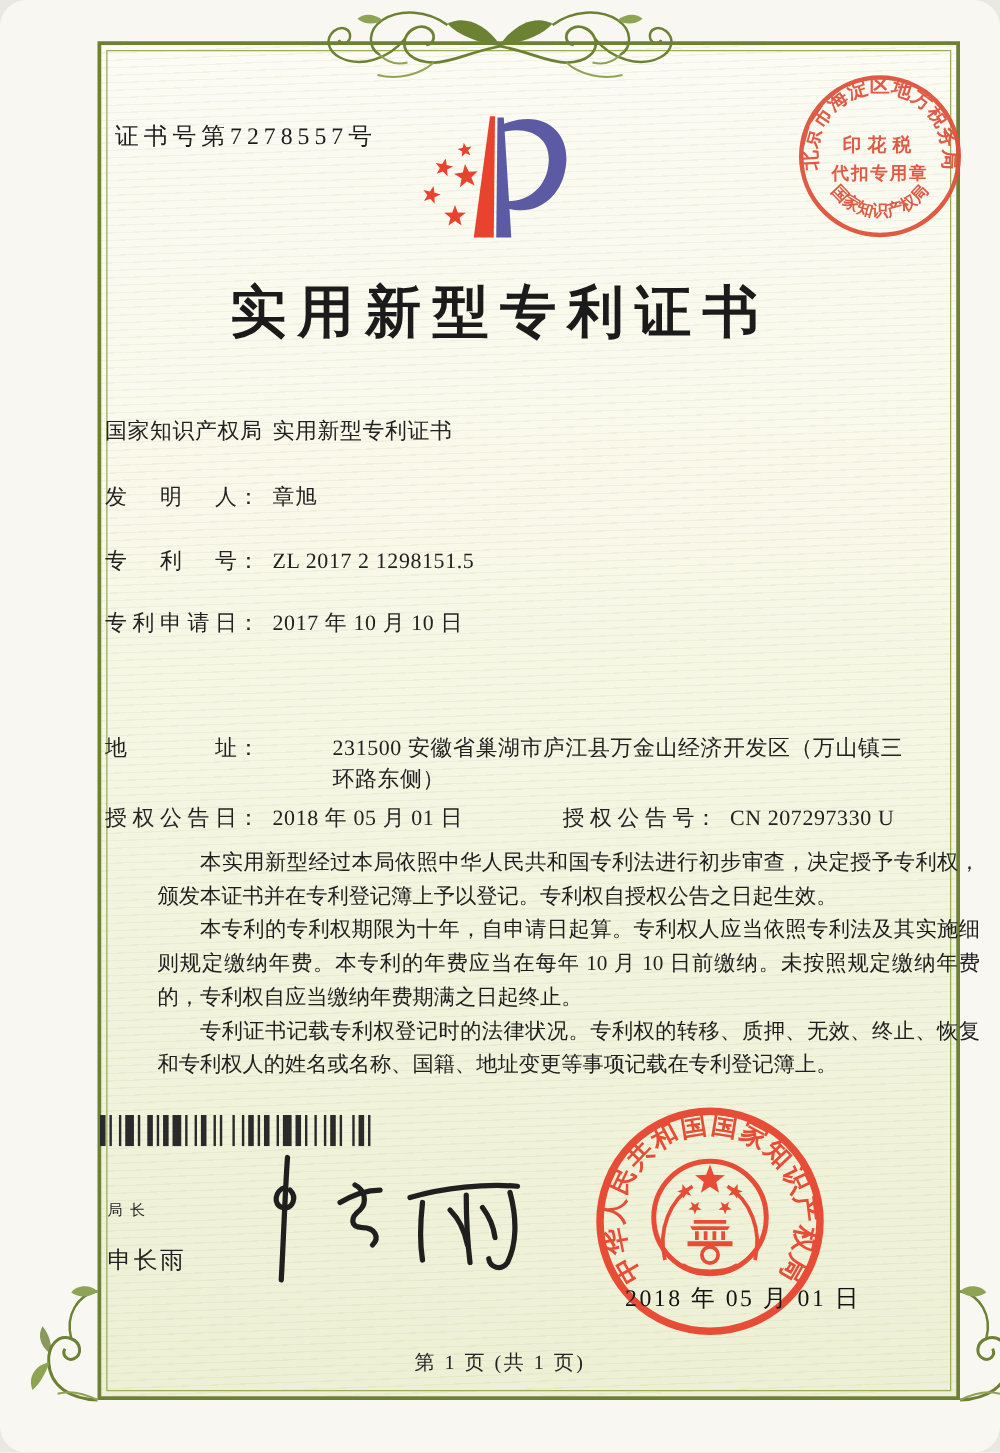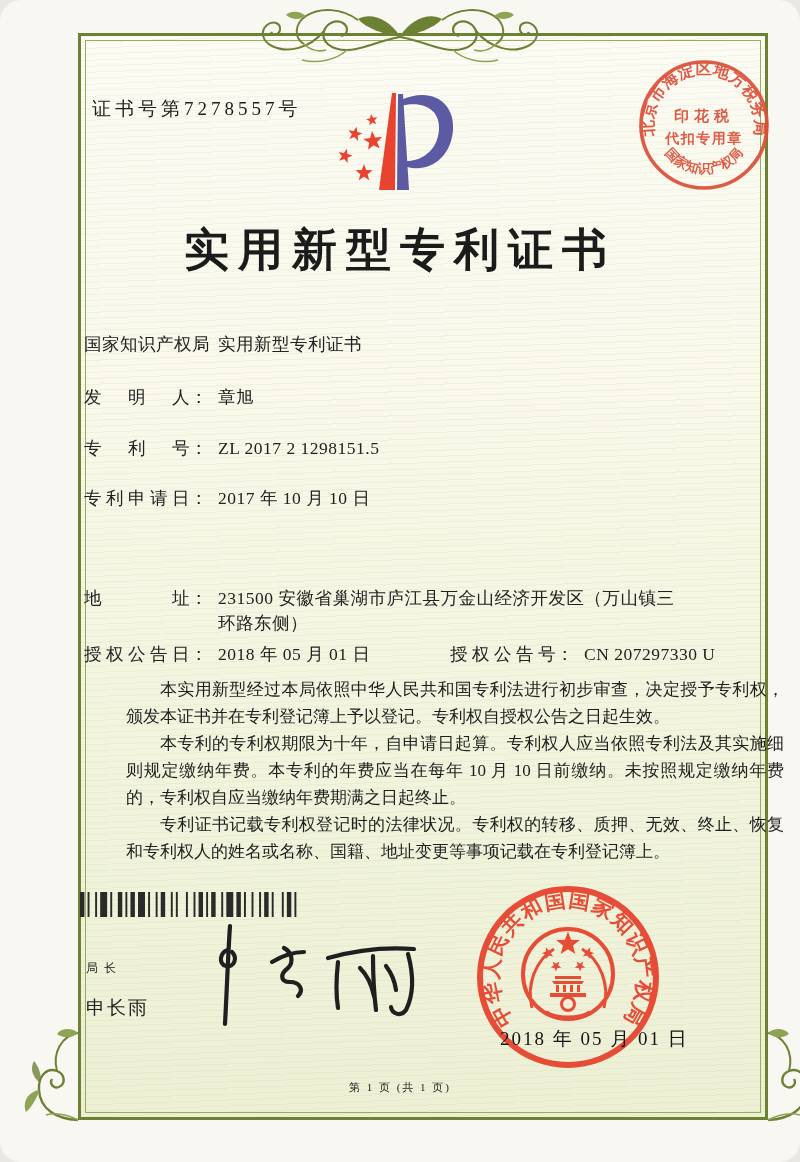--- a/index.html
+++ b/index.html
@@ -24,37 +24,37 @@
   .logo{position:absolute;left:338px;top:78px;z-index:3;}
   .stamp{position:absolute;left:634px;top:55px;z-index:4;opacity:.93;}
 
   .title{position:absolute;left:0;right:0;top:208px;margin:12px;text-align:center;
          font-size:45px;font-weight:700;letter-spacing:9px;color:#1b1b1b;z-index:3;}
 
   .frow{position:absolute;left:84px;font-size:17.5px;color:#222;letter-spacing:.5px;z-index:3;white-space:nowrap;}
   .flabel{display:inline-block;width:106px;text-align:justify;text-align-last:justify;vertical-align:top;}
   .fcolon{margin:0 10px 0 0;}
   .fval{letter-spacing:.5px;}
-  .addr-val{display:inline-block;width:468px;white-space:normal;line-height:25px;vertical-align:top;}
+  .addr-val{display:inline-block;width:468px;white-space:normal;line-height:25px;vertical-align:top;margin-left:48px;}
   .frow-right{left:450px;}
 
   .body-text{position:absolute;left:82px;top:676px;width:658px;font-size:17px;line-height:27px;
              color:#1e1e1e;text-align:justify;z-index:3;padding-left:44px;}
   .body-text p{margin:0;text-indent:2em;}
 
   .barcode{position:absolute;left:80px;top:892px;z-index:3;}
 
   .sig-title{position:absolute;left:86px;top:960px;font-size:12px;letter-spacing:6px;color:#222;z-index:3;}
   .sig-name{position:absolute;left:86px;top:995px;font-size:19px;letter-spacing:2px;color:#222;z-index:3;}
   .sig-script{position:absolute;left:198px;top:918px;z-index:3;}
 
   .seal{position:absolute;left:476px;top:878px;z-index:4;opacity:.92;}
   .seal-date{position:absolute;left:500px;top:1026px;font-size:19px;letter-spacing:2px;color:#141414;z-index:5;}
 
-  .footer{position:absolute;left:0;right:0;top:1080px;text-align:center;font-size:11px;color:#222;
+  .footer{position:absolute;left:0;right:0;top:1080px;text-align:center;font-size:16px;color:#222;
           letter-spacing:2px;z-index:3;}
 </style>
 </head>
 <body>
 
 <div class="page">
 
   <svg width="0" height="0" style="position:absolute">
     <defs>
       <g id="scrollhalf">

